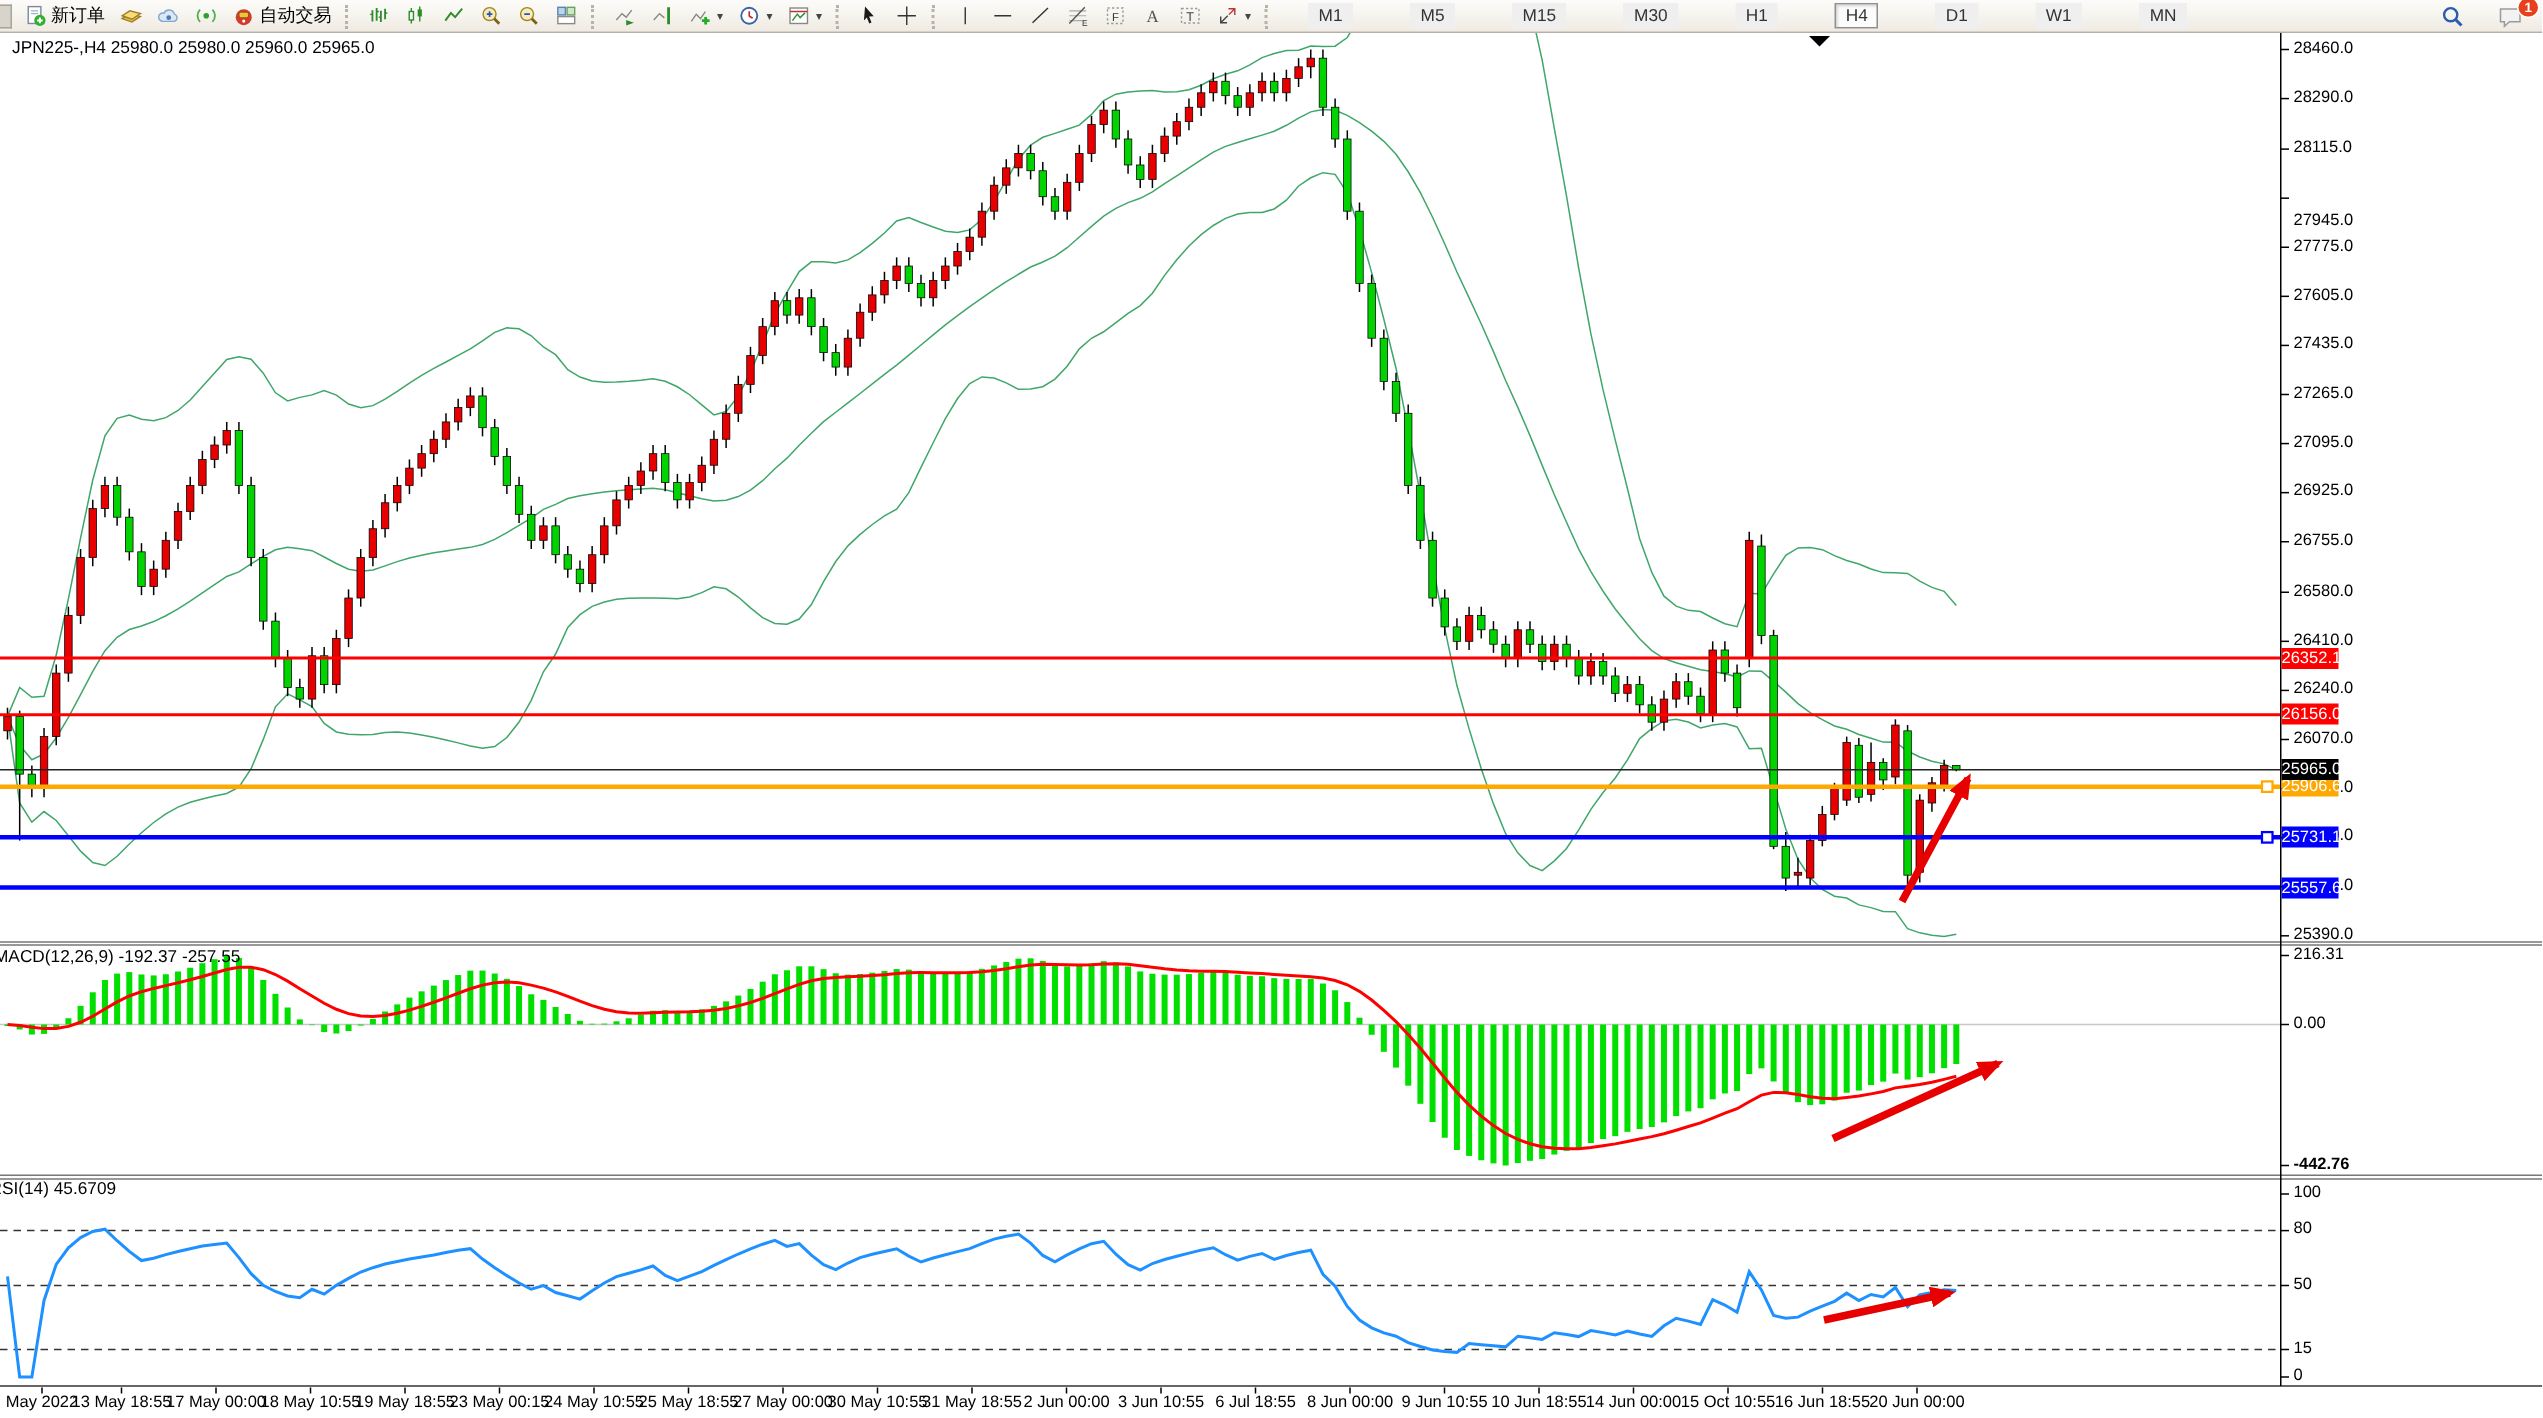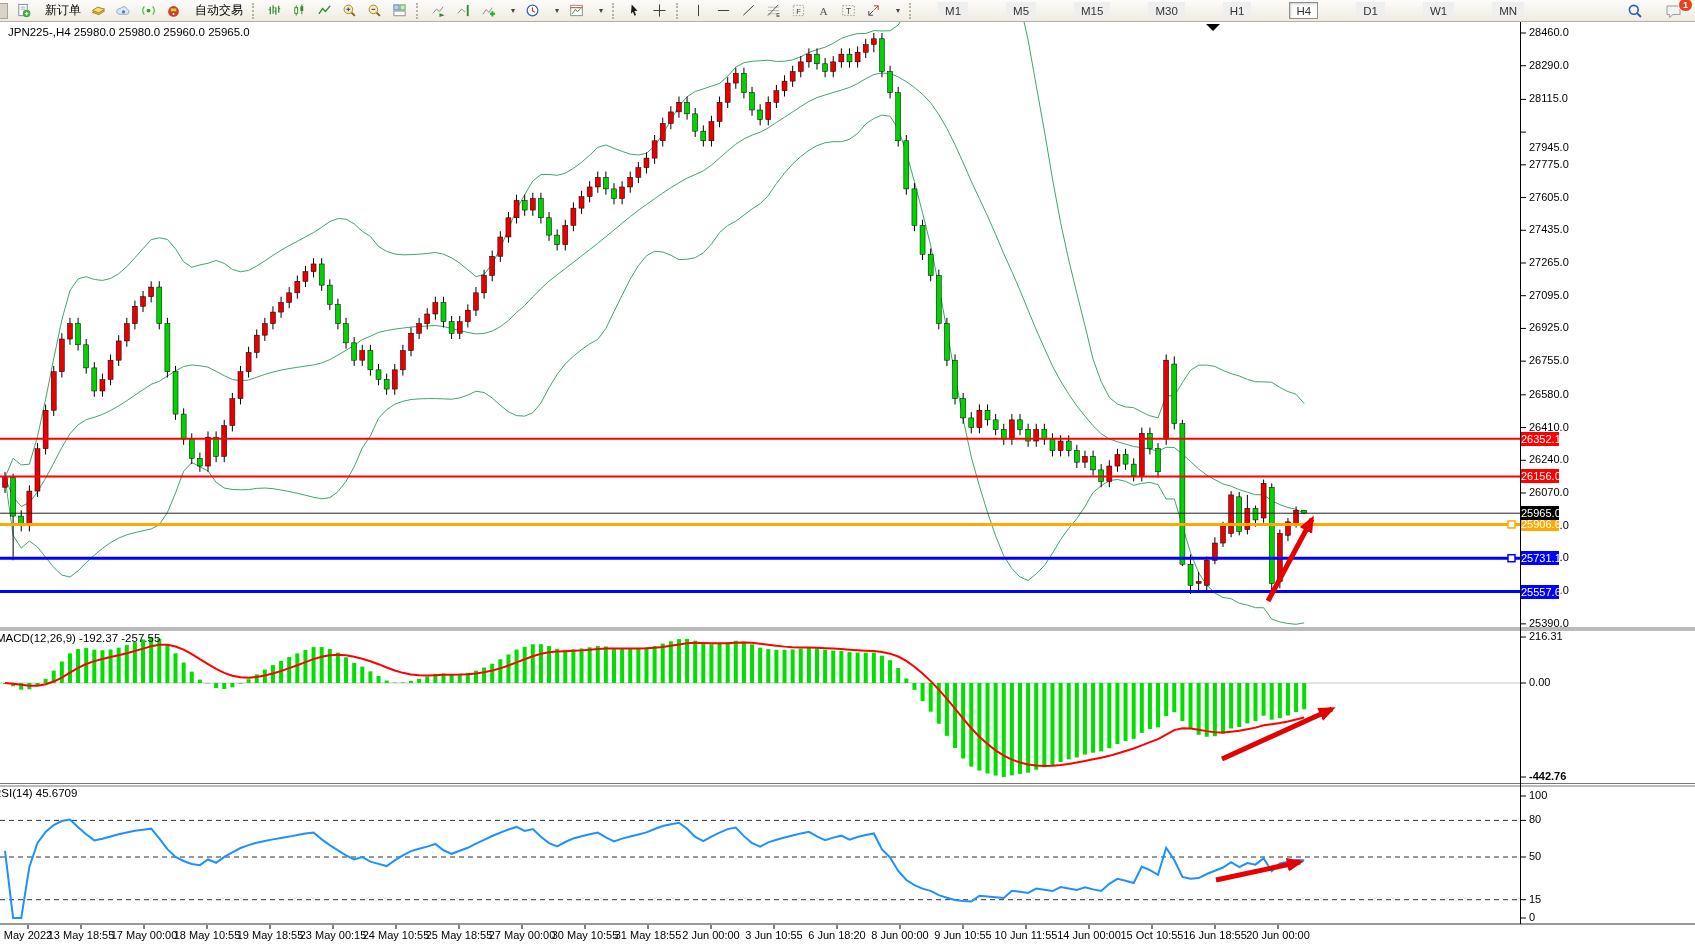--- a/index.html
+++ b/index.html
@@ -2,21 +2,21 @@
 <html><head>
 <meta charset="utf-8">
 <style>
   html,body{margin:0;padding:0;background:#fff;}
   #screen{position:relative;width:1695px;height:945px;overflow:hidden;background:#fff;
           font-family:"Liberation Sans",sans-serif;}
   
   #toolbar{position:absolute;left:0;top:0;width:1695px;height:21px;
            background:linear-gradient(#fdfcfa,#efebe2);border-bottom:1px solid #b5b0a5;
            display:flex;align-items:center;font-size:12px;color:#222;}
-  .tb{height:19px;display:inline-flex;align-items:center;gap:14px;padding:0 4px;
+  .tb{height:19px;display:inline-flex;align-items:center;gap:3px;padding:0 4px;
       border:1px solid transparent;background:transparent;font:inherit;cursor:default;white-space:nowrap;}
   .tfbtn{height:17px;display:inline-flex;align-items:center;padding:0 6px;margin:0 19px;
          border:1px solid transparent;font-size:11.5px;color:#333;}
   .tfbtn.active{background:#fcfcfc;border-color:#8f8f8f;box-shadow:inset 1px 1px 2px rgba(0,0,0,.18);}
   .sep{width:4px;height:16px;border-left:2px dotted #b9b3a6;margin:0 4px;}
   .clip-ic{width:7px;height:14px;background:#d8d4cc;border:1px solid #a9a49a;border-left:none;margin-right:3px;}
   .caret{font-size:8px;color:#444;margin-left:1px;}
   #tb-right{position:absolute;right:8px;top:1px;display:flex;gap:12px;align-items:center;height:19px;}
   .badge{position:absolute;right:-7px;top:-4px;background:#e8401c;color:#fff;border-radius:8px;
          font:bold 9px "Liberation Sans",sans-serif;padding:1px 4px;border:1px solid #fff;}
@@ -917,24 +917,24 @@
       <div class="tlab" style="left: 207px;">18 May 10:55</div>
       <div class="tlab" style="left: 270px;">19 May 18:55</div>
       <div class="tlab" style="left: 333px;">23 May 00:15</div>
       <div class="tlab" style="left: 396px;">24 May 10:55</div>
       <div class="tlab" style="left: 459px;">25 May 18:55</div>
       <div class="tlab" style="left: 522px;">27 May 00:00</div>
       <div class="tlab" style="left: 585px;">30 May 10:55</div>
       <div class="tlab" style="left: 648px;">31 May 18:55</div>
       <div class="tlab" style="left: 711px;">2 Jun 00:00</div>
       <div class="tlab" style="left: 774px;">3 Jun 10:55</div>
-      <div class="tlab" style="left: 837px;">6 Jun 18:20</div>
+      <div class="tlab" style="left: 837px;">6 Jul 18:55</div>
       <div class="tlab" style="left: 900px;">8 Jun 00:00</div>
       <div class="tlab" style="left: 963px;">9 Jun 10:55</div>
-      <div class="tlab" style="left: 1026px;">10 Jun 11:55</div>
+      <div class="tlab" style="left: 1026px;">10 Jun 18:55</div>
       <div class="tlab" style="left: 1089px;">14 Jun 00:00</div>
       <div class="tlab" style="left: 1152px;">15 Oct 10:55</div>
       <div class="tlab" style="left: 1215px;">16 Jun 18:55</div>
       <div class="tlab" style="left: 1278px;">20 Jun 00:00</div>
     </div>
 
   <div class="chart-title">JPN225-,H4  25980.0 25980.0 25960.0 25965.0</div>
   <div class="ind-label" style="left:-4px;top:632px;">MACD(12,26,9) -192.37 -257.55</div>
   <div class="ind-label" style="left:-7px;top:787px;">RSI(14) 45.6709</div>
 

